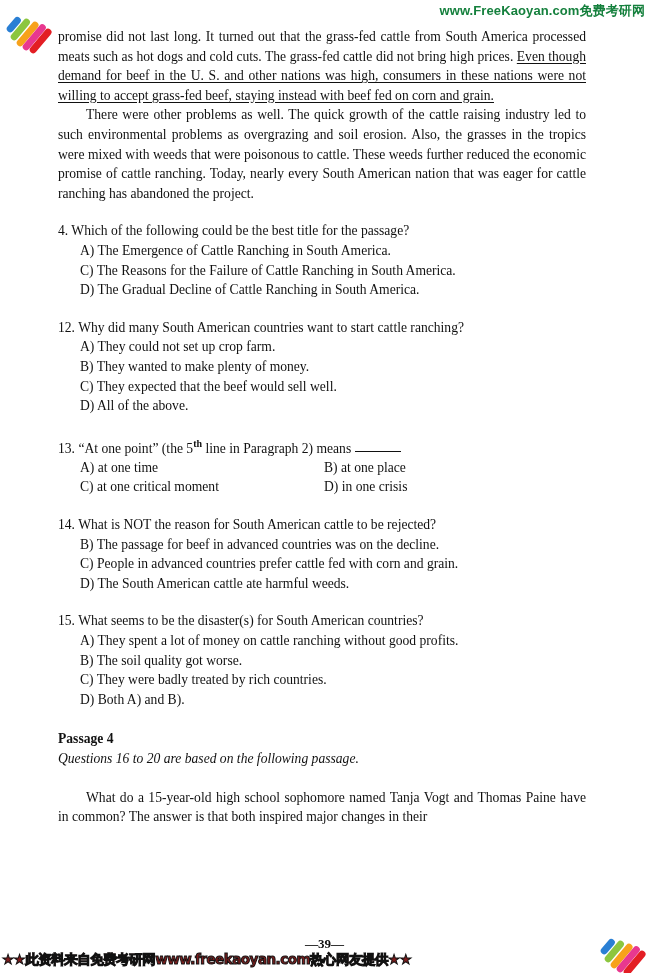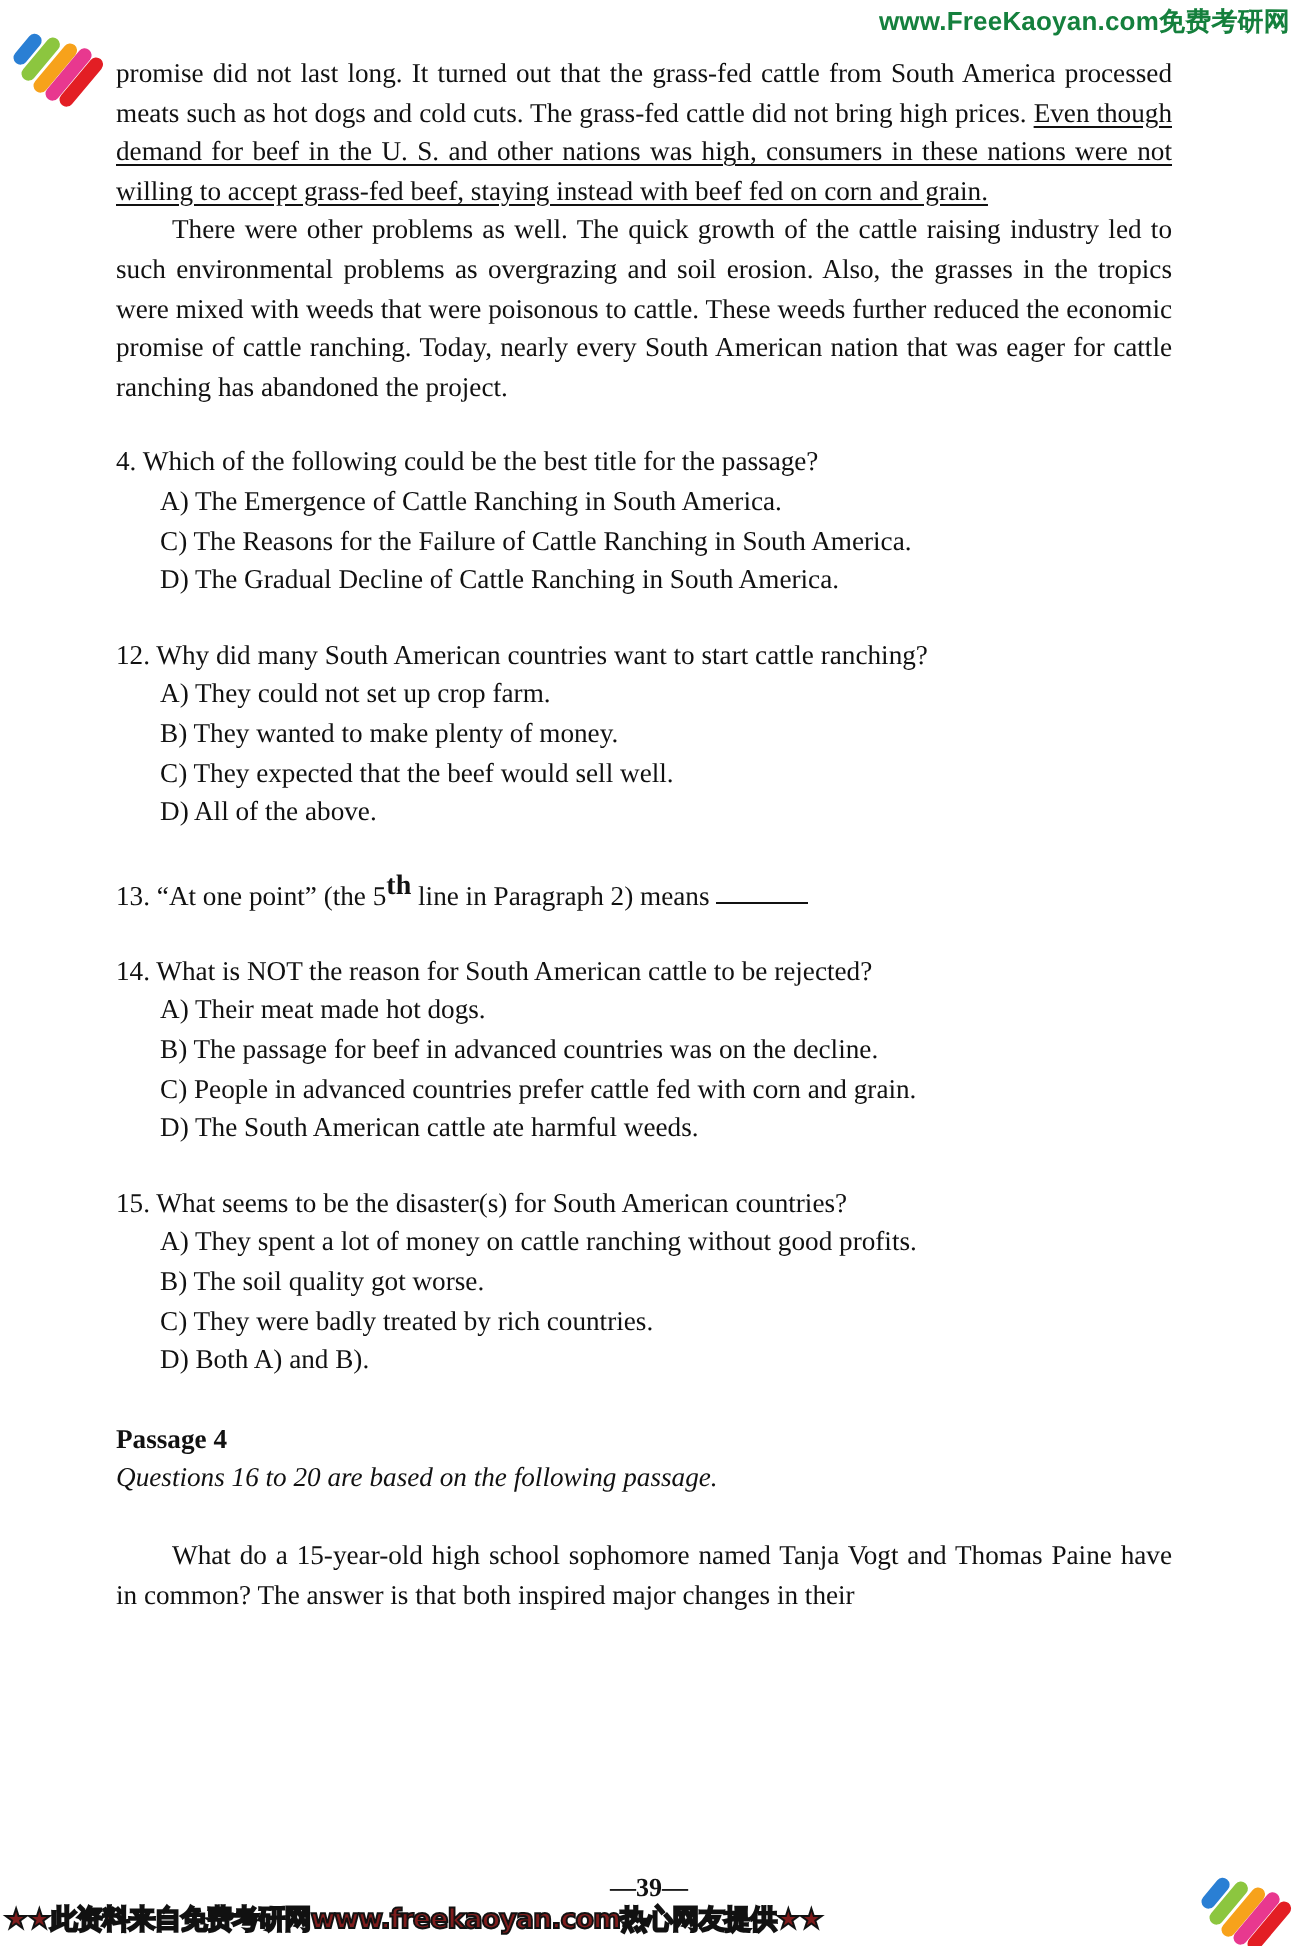--- a/index.html
+++ b/index.html
@@ -48,26 +48,31 @@
 
   <div class="question">
     <p class="q-stem"><span>12.</span> <span>Why did many South American countries want to start cattle ranching?</span></p>
     <p class="opt">A) They could not set up crop farm.</p>
     <p class="opt">B) They wanted to make plenty of money.</p>
     <p class="opt">C) They expected that the beef would sell well.</p>
     <p class="opt">D) All of the above.</p>
   </div>
 
   <div class="question">
-    <p class="q-stem"><span>13.</span> <span>“At one point” (the 5</span><sup style="font-size:14px; font-weight:bold;">th</sup><span> line in Paragraph 2) means </span><span class="blank"></span></p>
+    <p class="q-stem"><span>13.</span> <span>“At one point” (the 5</span><sup style="font-size:10px; font-weight:bold;">th</sup><span> line in Paragraph 2) means </span><span class="blank"></span></p>
+    <div class="opt-grid">
+      <span>A) at one time</span>
+      <span>B) at one place</span>
+      <span>C) at one critical moment</span>
+      <span>D) in one crisis</span>
+    </div>
   </div>
 
   <div class="question">
     <p class="q-stem"><span>14.</span> <span>What is NOT the reason for South American cattle to be rejected?</span></p>
-    <p class="opt">A) Their meat made hot dogs.</p>
     <p class="opt">B) The passage for beef in advanced countries was on the decline.</p>
     <p class="opt">C) People in advanced countries prefer cattle fed with corn and grain.</p>
     <p class="opt">D) The South American cattle ate harmful weeds.</p>
   </div>
 
   <div class="question">
     <p class="q-stem"><span>15.</span> <span>What seems to be the disaster(s) for South American countries?</span></p>
     <p class="opt">A) They spent a lot of money on cattle ranching without good profits.</p>
     <p class="opt">B) The soil quality got worse.</p>
     <p class="opt">C) They were badly treated by rich countries.</p>

